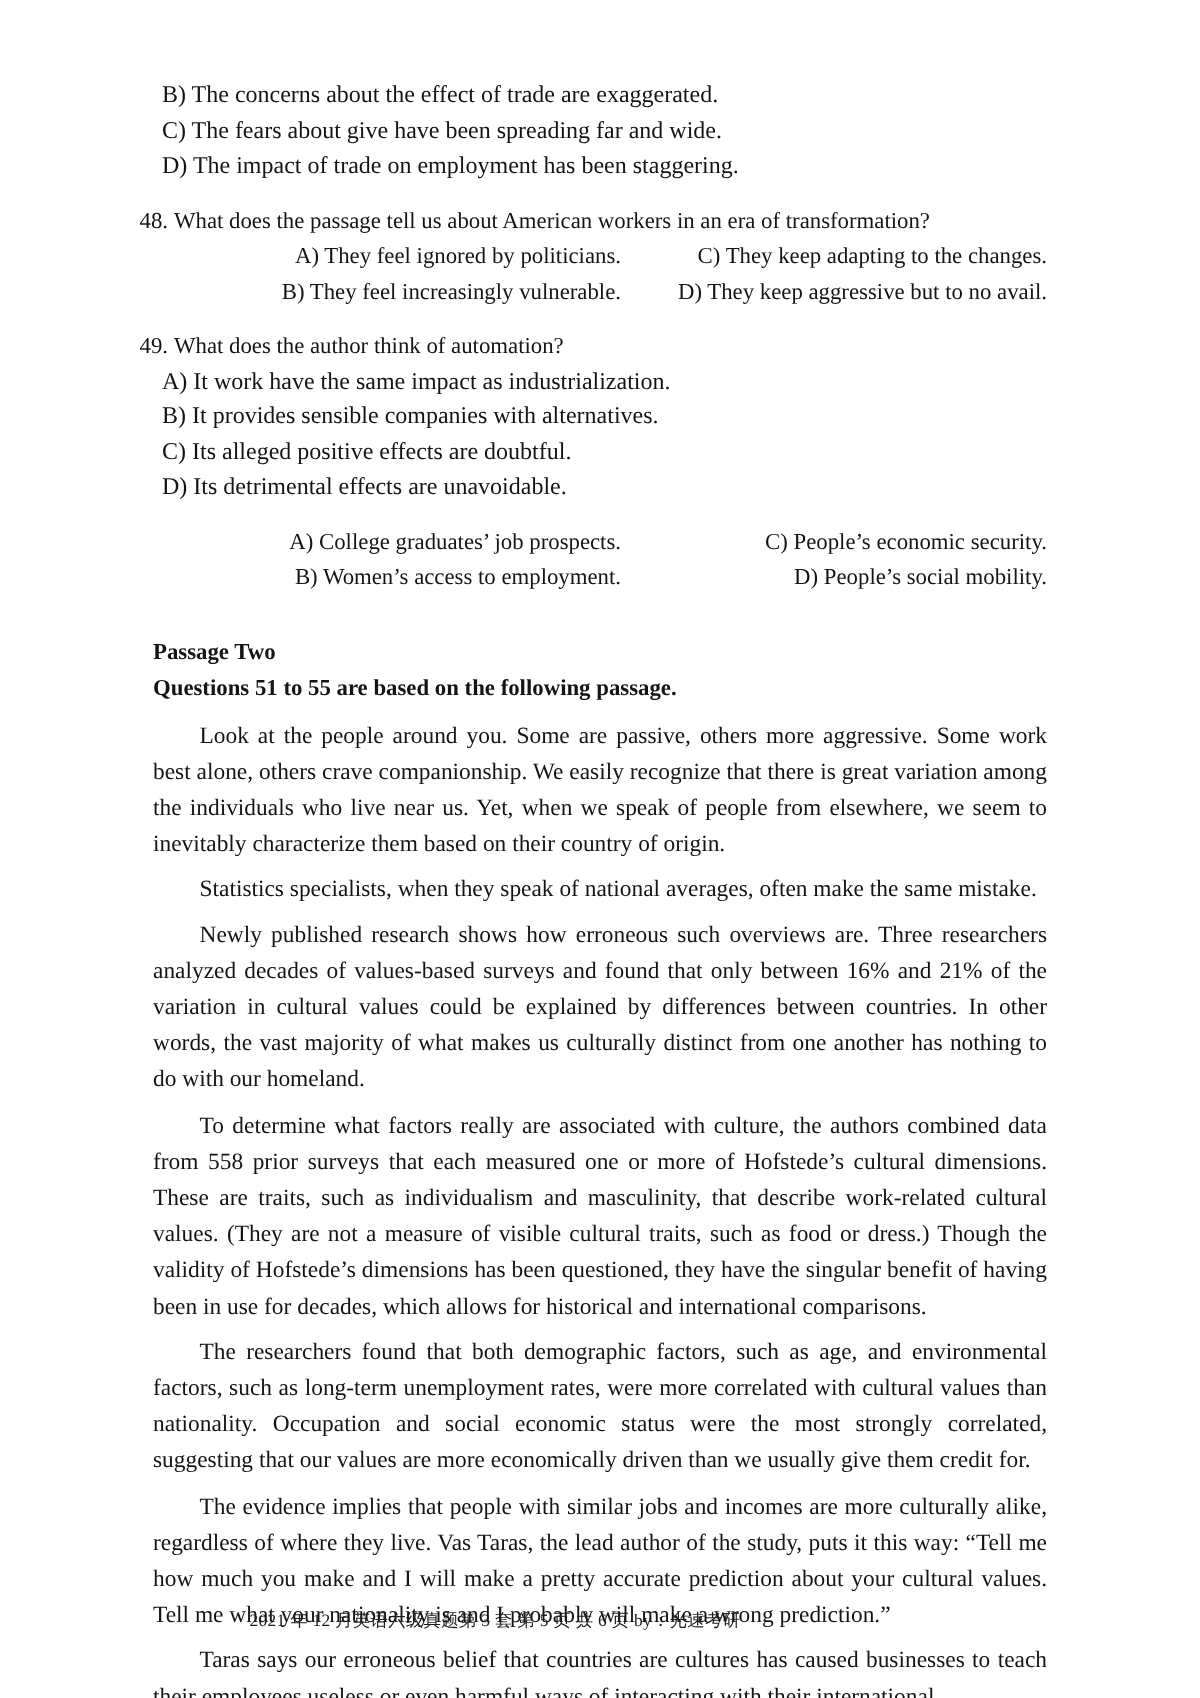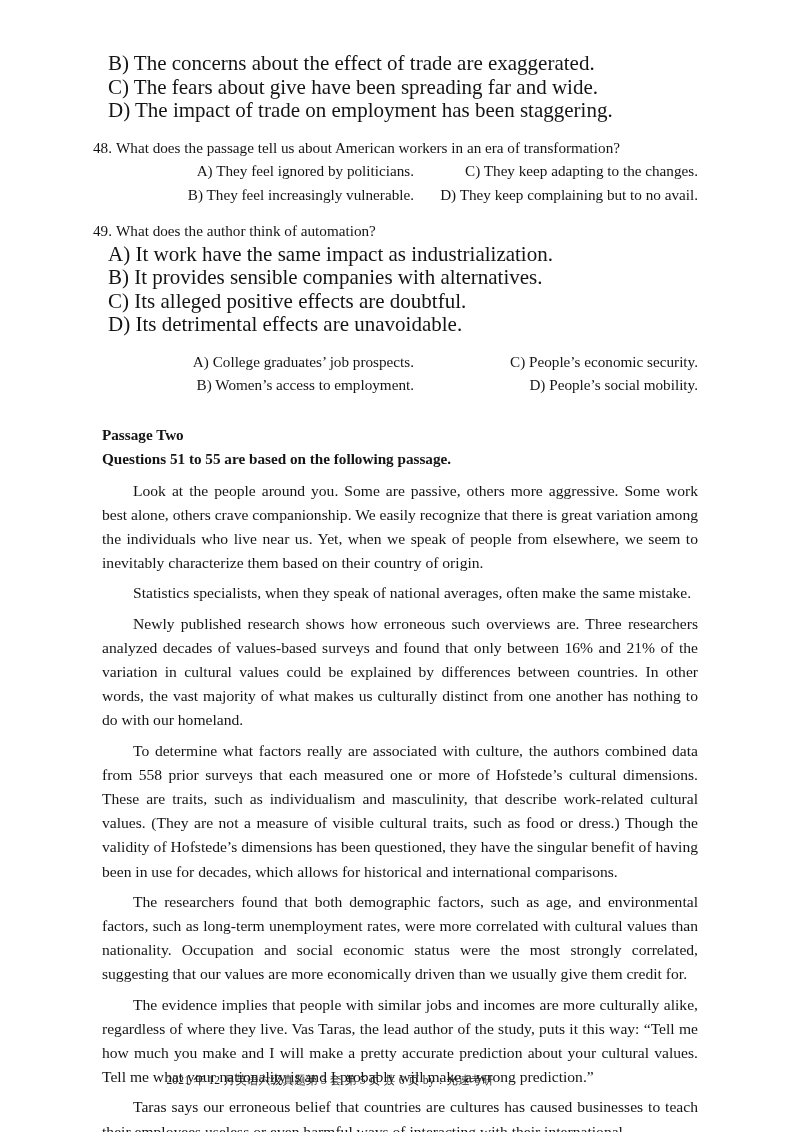--- a/index.html
+++ b/index.html
@@ -56,21 +56,21 @@
   .qtext {
     font-size: 15.2px;
   }
 
   
   .opt-stack {
     margin: 0;
     padding: 0;
   }
   .opt {
-    font-size: 21px;
+    font-size: 16px;
     line-height: 23.5px;
     padding-left: 6px;
     white-space: nowrap;
   }
 
   
   .opt-grid {
     display: grid;
     grid-template-columns: 306px 1fr;
     grid-auto-rows: 23.5px;
@@ -139,21 +139,21 @@
 
     <div class="qblock" style="margin-top:13px;">
       <div class="qline">
         <span class="qnum">48.</span>
         <span class="qtext">What does the passage tell us about American workers in an era of transformation?</span>
       </div>
       <div class="opt-grid">
         <div class="opt-cell">A) They feel ignored by politicians.</div>
         <div class="opt-cell">C) They keep adapting to the changes.</div>
         <div class="opt-cell">B) They feel increasingly vulnerable.</div>
-        <div class="opt-cell">D) They keep complaining but to no avail.</div>
+        <div class="opt-cell">D) They keep aggressive but to no avail.</div>
       </div>
     </div>
 
     <div class="qblock">
       <div class="qline">
         <span class="qnum">49.</span>
         <span class="qtext">What does the author think of automation?</span>
       </div>
       <div class="opt-stack">
         <div class="opt">A) It work have the same impact as industrialization.</div>

